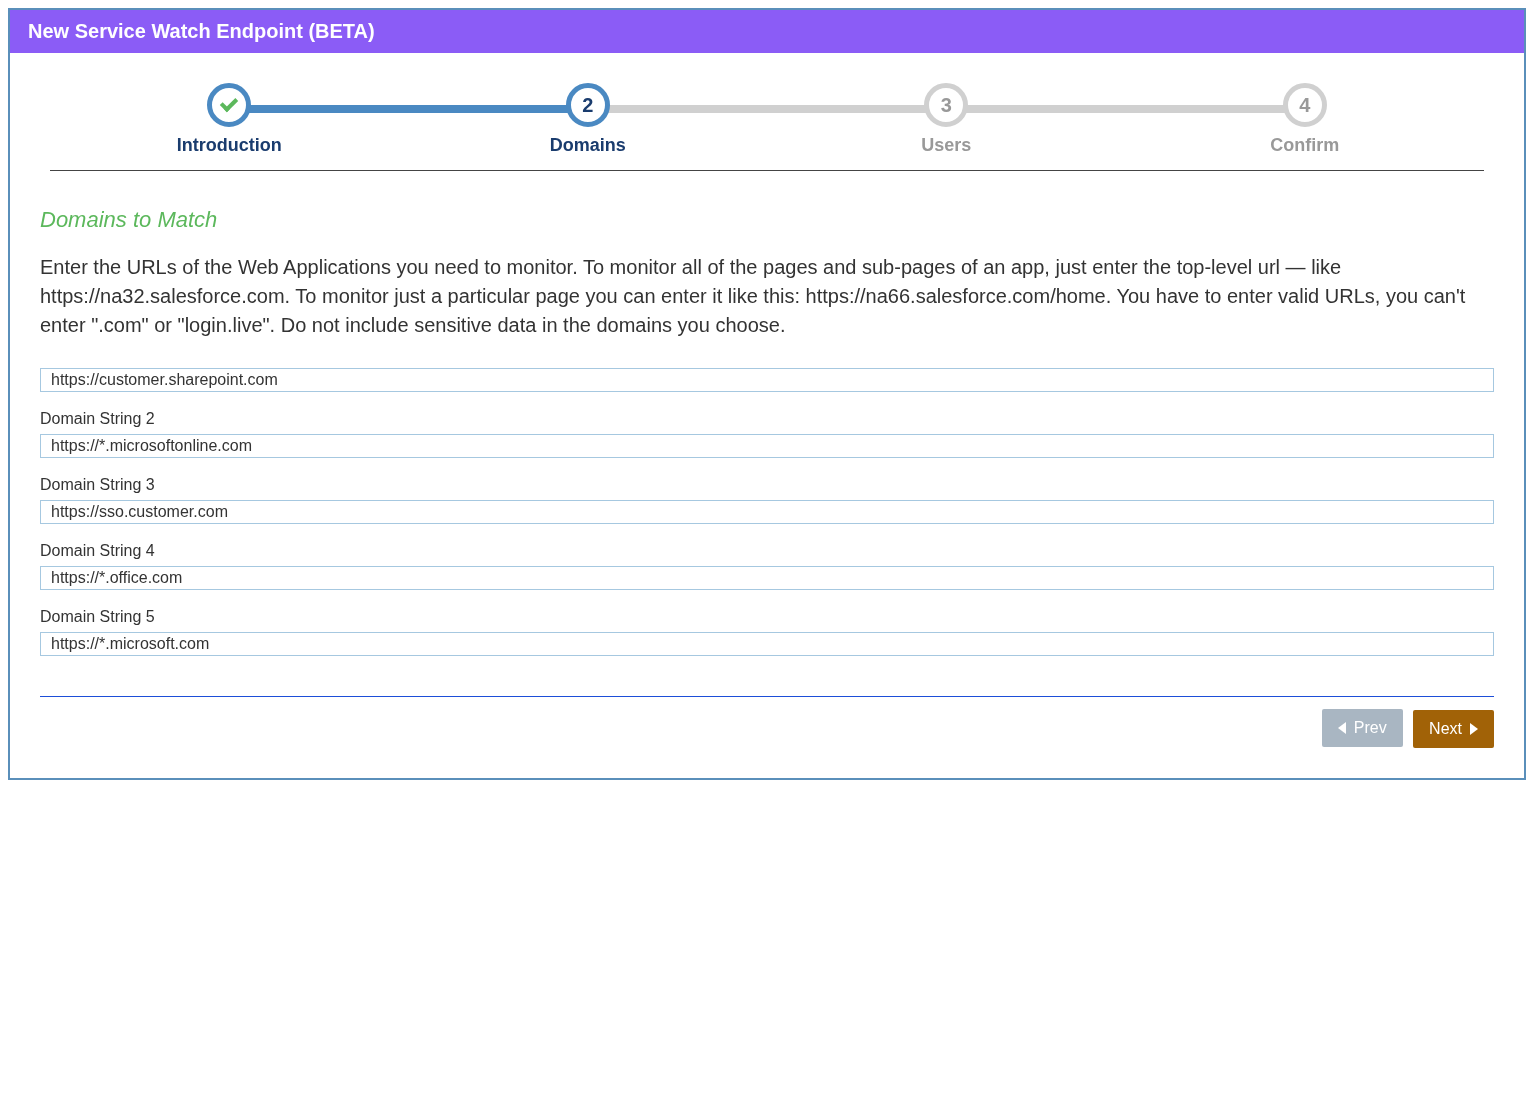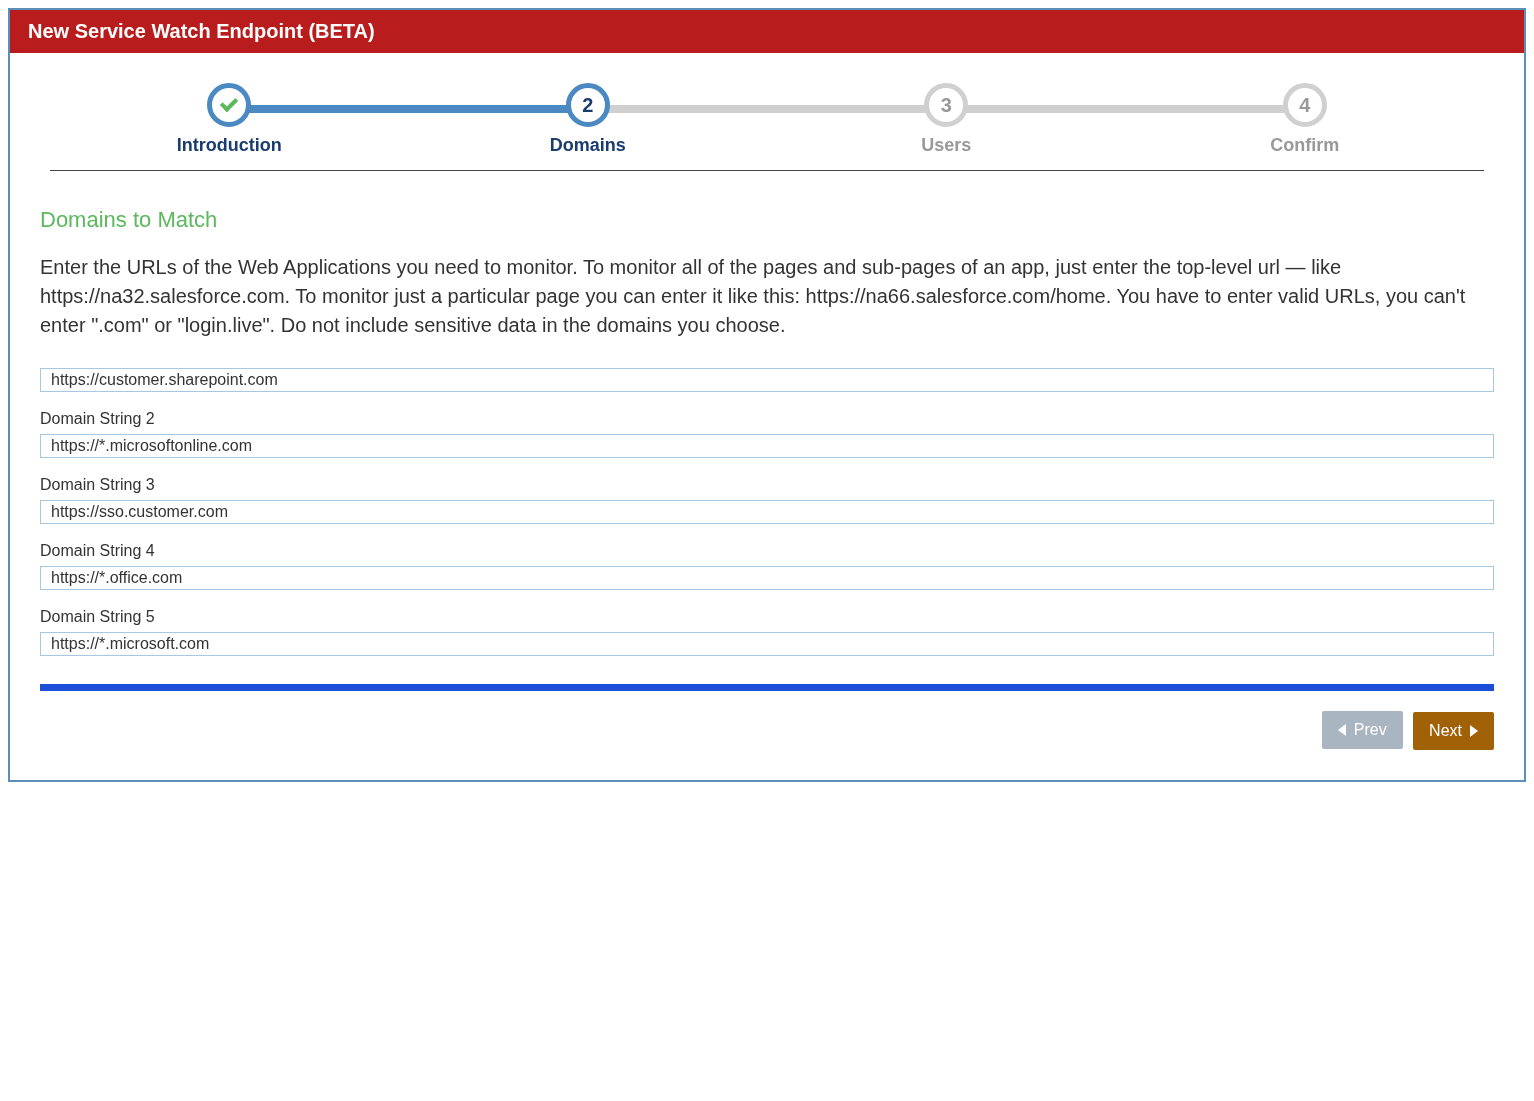--- a/index.html
+++ b/index.html
@@ -10,21 +10,21 @@
     body {
       font-family: -apple-system, BlinkMacSystemFont, "Segoe UI", Helvetica, Arial, sans-serif;
       background: #fff;
       padding: 8px;
     }
     .panel {
       border: 2px solid #5a8fba;
       background: #fff;
     }
     .panel-header {
-      background: #b91c1c;
+      background: #8b5cf6;
       color: #fff;
       font-size: 20px;
       font-weight: bold;
       padding: 10px 18px;
     }
     .panel-body {
       padding: 20px 30px 30px 30px;
     }
     .wizard {
       position: relative;
@@ -87,20 +87,21 @@
       font-size: 18px;
       font-weight: 700;
     }
     .step-label.completed, .step-label.active { color: #1a3c6e; }
     .step-label.pending { color: #999; }
     .section-title {
       color: #5cb85c;
       font-size: 22px;
       font-weight: 500;
       margin: 36px 0 20px 0;
+      font-style: italic;
     }
     .instructions {
       font-size: 20px;
       color: #333;
       line-height: 1.45;
       margin-bottom: 28px;
     }
     .field-group {
       margin-bottom: 18px;
     }
@@ -113,23 +114,23 @@
     .field-input {
       width: 100%;
       height: 24px;
       border: 1px solid #a6c8e0;
       padding: 0 10px;
       font-size: 16px;
       color: #333;
       background: #fff;
     }
     .footer {
-      border-top: 7px solid #1d4ed8;
-      margin-top: 28px;
-      padding-top: 20px;
+      border-top: 1px solid #1d4ed8;
+      margin-top: 40px;
+      padding-top: 12px;
       text-align: right;
     }
     .btn {
       display: inline-flex;
       align-items: center;
       gap: 8px;
       border: none;
       padding: 10px 16px;
       font-size: 16px;
       color: #fff;

